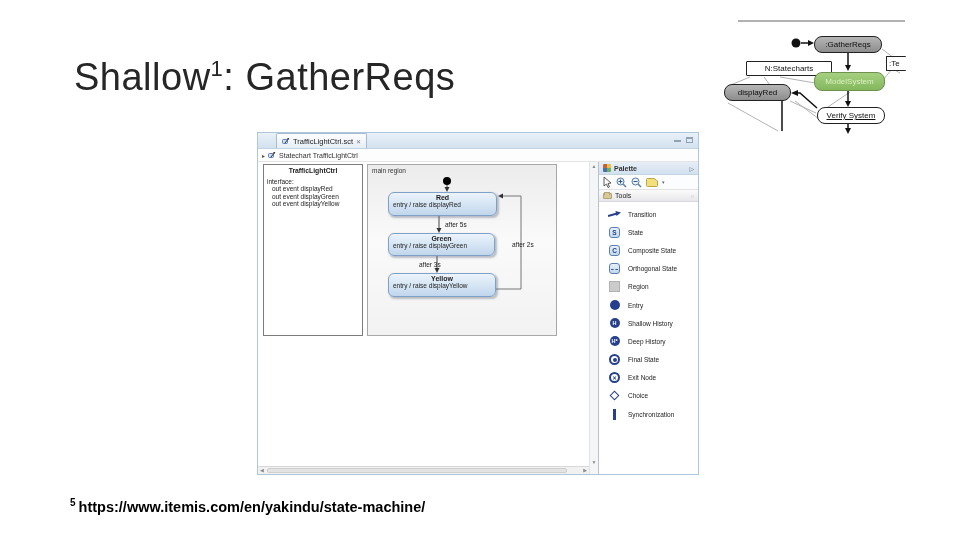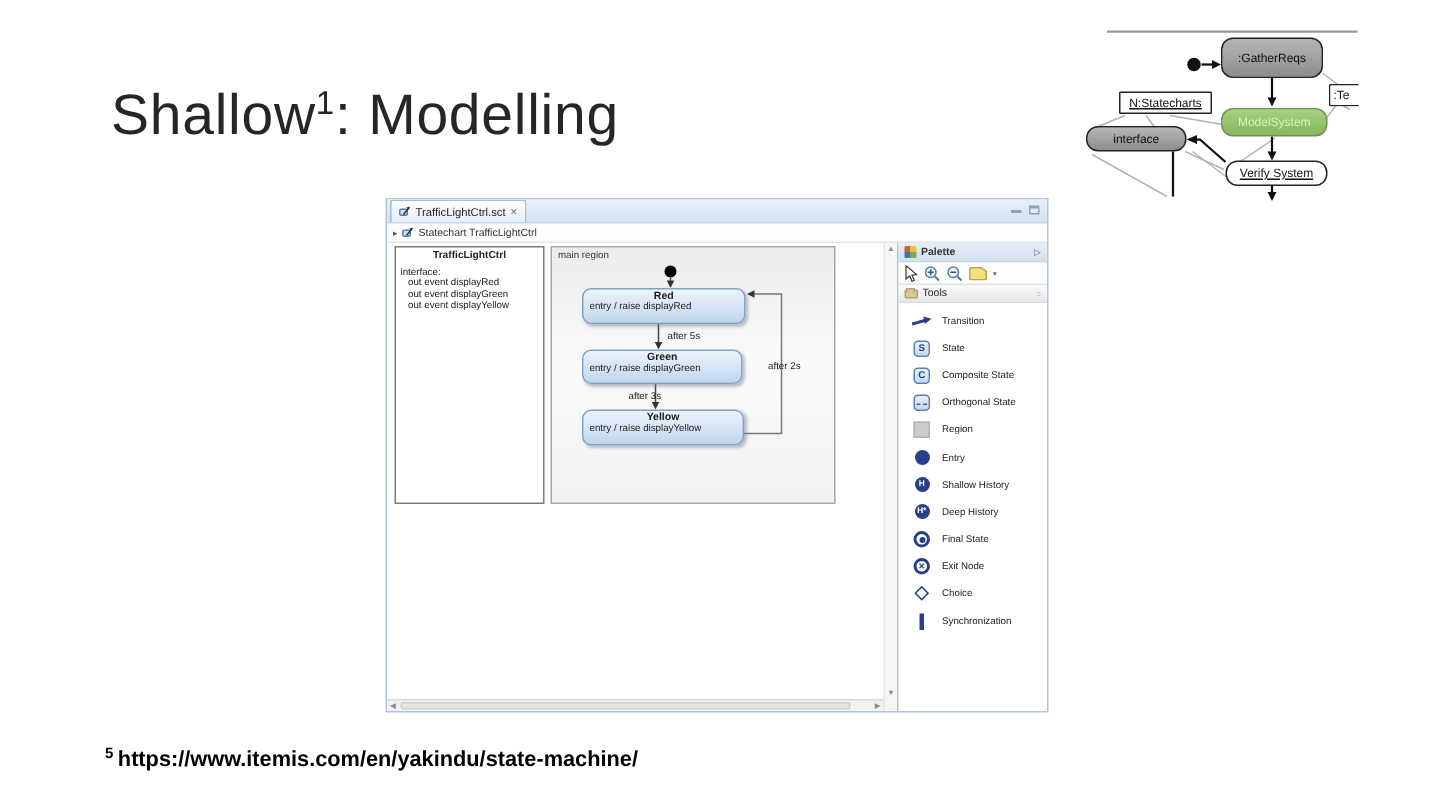--- a/index.html
+++ b/index.html
@@ -25,21 +25,21 @@
                  border-radius:8px; color:#dcefbe; }
   .cnode.white { background:#fff; border:1.5px solid #222; border-radius:8px; color:#111;text-decoration:underline; }
   .cnode.plain { background:#fff; border:1px solid #222; border-radius:1px; color:#111; }
 
   
   .ide { position:absolute; left:257px; top:132px; width:442px; height:343px;
          border:1px solid #aec7dd; background:#fff; font-size:7px; color:#333; }
   .tabbar { height:16px; background:linear-gradient(#e9f0f8,#d3e2ef);
             border-bottom:1px solid #c3d5e5; display:flex; align-items:flex-end;
             position:relative; }
-  .tab { margin-left:2px; height:15px; padding:4px 5px; display:flex; align-items:center;
+  .tab { margin-left:18px; height:15px; padding:4px 5px; display:flex; align-items:center;
          gap:3px; background:linear-gradient(#fdfdfe,#e6eef6); border:1px solid #a3bcd4;
          border-bottom:none; border-radius:2px 2px 0 0; font-size:7.5px; color:#222; }
   .tab-close { color:#777; font-size:6px; }
   .winbtns { position:absolute; right:5px; top:4px; display:flex; gap:5px; }
   .btn-min { width:7px; height:6px; position:relative; }
   .btn-min::after { content:""; position:absolute; left:0; bottom:1px; width:7px;
                     height:2px; background:#8fa3b5; }
   .btn-max { width:7px; height:6px; border:1px solid #8fa3b5; border-top:2px solid #8fa3b5; }
 
   .crumb { height:13px; background:#fdfdfe; border-bottom:1px solid #e4e4e4;
@@ -117,21 +117,21 @@
           background:#fff; display:flex; align-items:center; justify-content:center;
           color:#27408b; font-size:5.5px; font-weight:bold; }
   .dot  { width:4px; height:4px; border-radius:50%; background:#27408b; }
   .diam { width:7px; height:7px; border:1.5px solid #27408b; background:#fff;
           transform:rotate(45deg); }
   .sync { width:2.5px; height:11px; background:#27408b; }
 </style>
 </head>
 <body>
 
-<div class="slide-title"><span>Shallow</span><sup>1</sup><span>: Modelling</span></div>
+<div class="slide-title"><span>Shallow</span><sup>1</sup><span>: GatherReqs</span></div>
 
 <div class="footnote"><sup>5</sup><span>https://www.itemis.com/en/yakindu/state-machine/</span></div>
 
 <div class="corner">
   <svg width="240" height="140" viewBox="0 0 240 140">
     <line x1="18" y1="21" x2="185" y2="21" stroke="#999" stroke-width="1.5"></line>
 
     <g stroke="#b3b3b3" stroke-width="1">
       <line x1="162" y1="49" x2="174" y2="58"></line>
       <line x1="171" y1="70" x2="164" y2="79"></line>
@@ -153,24 +153,24 @@
       <polygon points="128,71 125,65 131,65" stroke="none"></polygon>
       <line x1="128" y1="91" x2="128" y2="102"></line>
       <polygon points="128,107 125,101 131,101" stroke="none"></polygon>
       <line x1="128" y1="124" x2="128" y2="129"></line>
       <polygon points="128,134 125,128 131,128" stroke="none"></polygon>
       <polyline points="97,108 80,93 77,93" fill="none"></polyline>
       <polygon points="71,93 78,90 78,96" stroke="none"></polygon>
       <line x1="62" y1="101" x2="62" y2="131"></line>
     </g>
   </svg>
-  <div class="cnode gray" style="left:94px;  top:25px;  width:68px; height:27px;">:GatherReqs</div>
-  <div class="cnode plain" style="left:26px;  top:61px;  width:62px; height:15px;text-decoration:underline;">N:Statecharts</div>
+  <div class="cnode gray" style="left:94px;  top:36px;  width:68px; height:17px;">:GatherReqs</div>
+  <div class="cnode plain" style="left:26px;  top:61px;  width:86px; height:15px;">N:Statecharts</div>
   <div class="cnode green" style="left:94px;  top:72px;  width:71px; height:19px;">ModelSystem</div>
-  <div class="cnode gray" style="left:4px;   top:84px;  width:67px; height:17px;">interface</div>
+  <div class="cnode gray" style="left:4px;   top:84px;  width:67px; height:17px;">displayRed</div>
   <div class="cnode white" style="left:97px;  top:107px; width:68px; height:17px;">Verify System</div>
   <div class="cnode plain" style="left:166px; top:56px;  width:20px; height:15px; border-right:none; justify-content:flex-start; padding-left:2px;">:Te</div>
 </div>
 
 <div class="ide">
 
   <div class="tabbar">
     <div class="tab">
       <svg width="8" height="8">
         <rect x="0.5" y="2.5" width="5" height="4" rx="1" fill="#cfe0f2" stroke="#5a7eb0"></rect>

